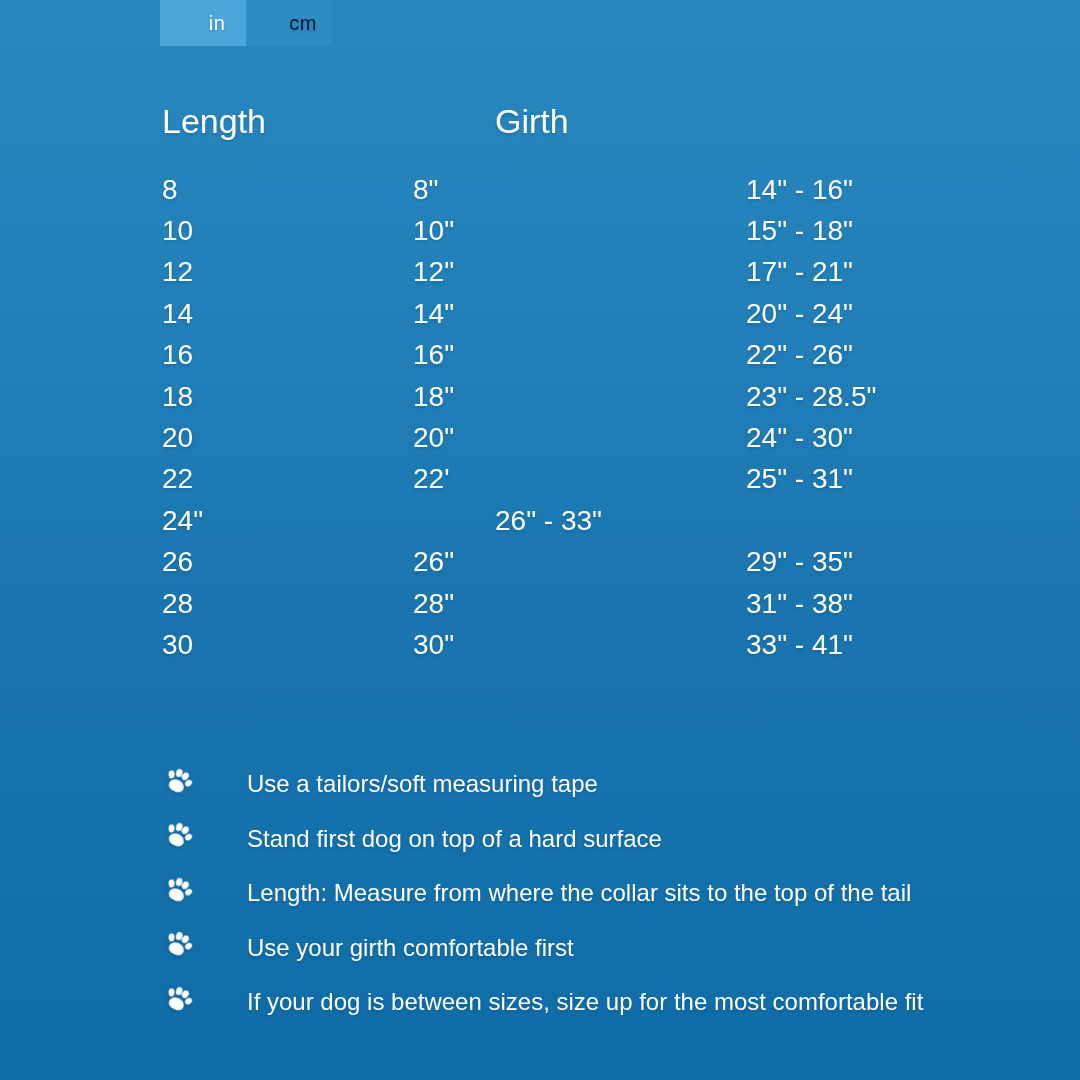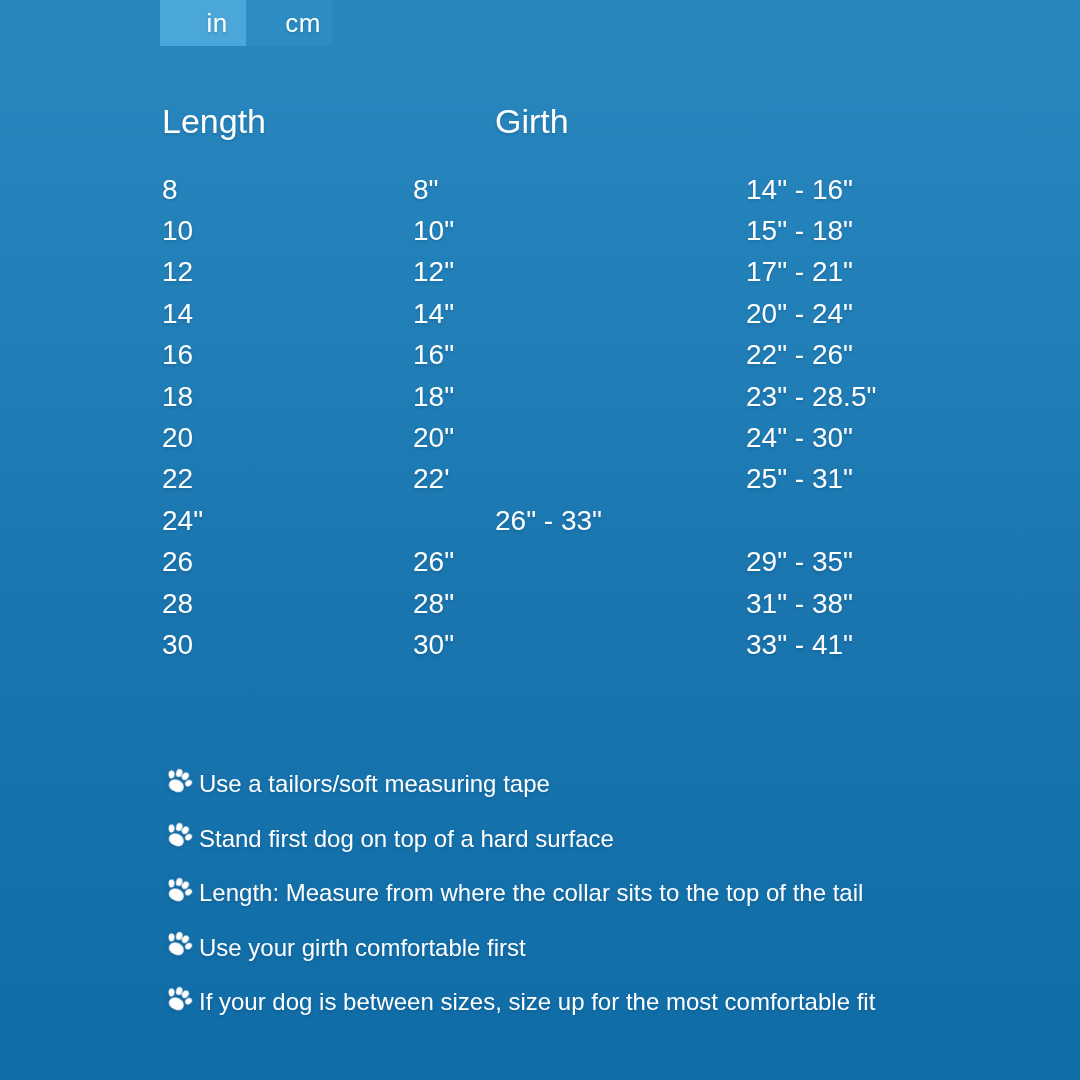--- a/index.html
+++ b/index.html
@@ -18,26 +18,26 @@
   .page * { text-shadow:0 2px 3px rgba(0,40,80,0.18); }
 
   
   .tabs {
     position:absolute; left:160px; top:0;
     display:flex;
   }
   .tab {
     width:86px; height:46px;
     display:flex; align-items:center; justify-content:center;
-    font-size:26px; letter-spacing:0.5px;
+    font-size:20px; letter-spacing:0.5px;
     cursor:pointer;
     padding-left:28px;
   }
   .tab.active { background:#4BA7D9; color:#ffffff; }
-  .tab.inactive { background:#2D8CC2; color:#ffffff; }
+  .tab.inactive { background:#2D8CC2; color:#0f172a; }
 
   
   .chart-header {
     position:absolute; left:162px; top:99px;
     display:flex; align-items:flex-start;
     font-size:34px; font-weight:500; line-height:44px;
   }
   .chart-rows {
     position:absolute; left:162px; top:169px;
     font-size:28px; font-weight:400;
@@ -49,20 +49,21 @@
 
   
   .tips {
     position:absolute; left:162px; top:766px;
     display:flex; flex-direction:column;
   }
   .tip {
     display:flex; align-items:center;
     height:36px; margin-bottom:18.6px;
     font-size:24px;
+    gap:48px;
   }
   .paw {
     width:33px; height:33px;
     margin-right:4px; margin-top:-6px;
     flex:0 0 auto;
     transform:rotate(26deg);
   }
   .paw svg { width:100%; height:100%; display:block;
     filter:drop-shadow(0 2px 2px rgba(0,40,80,0.18)); }
 </style>

